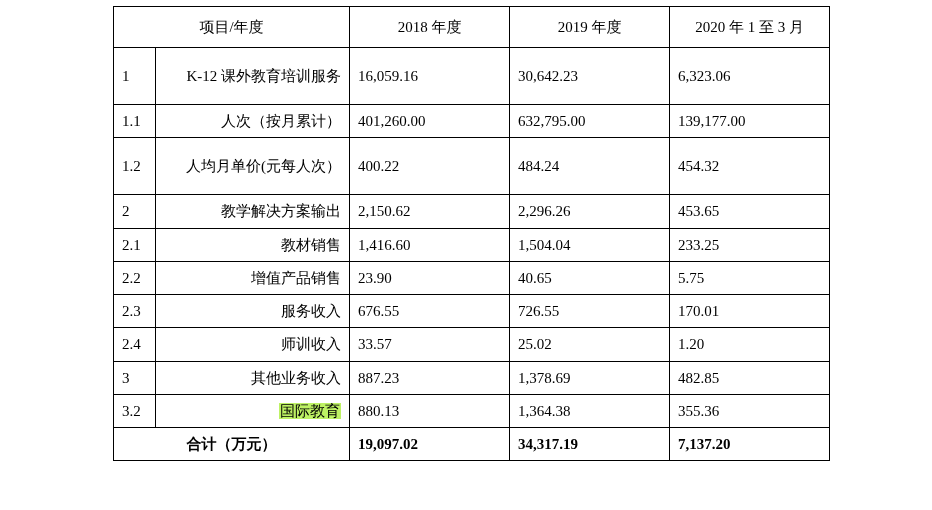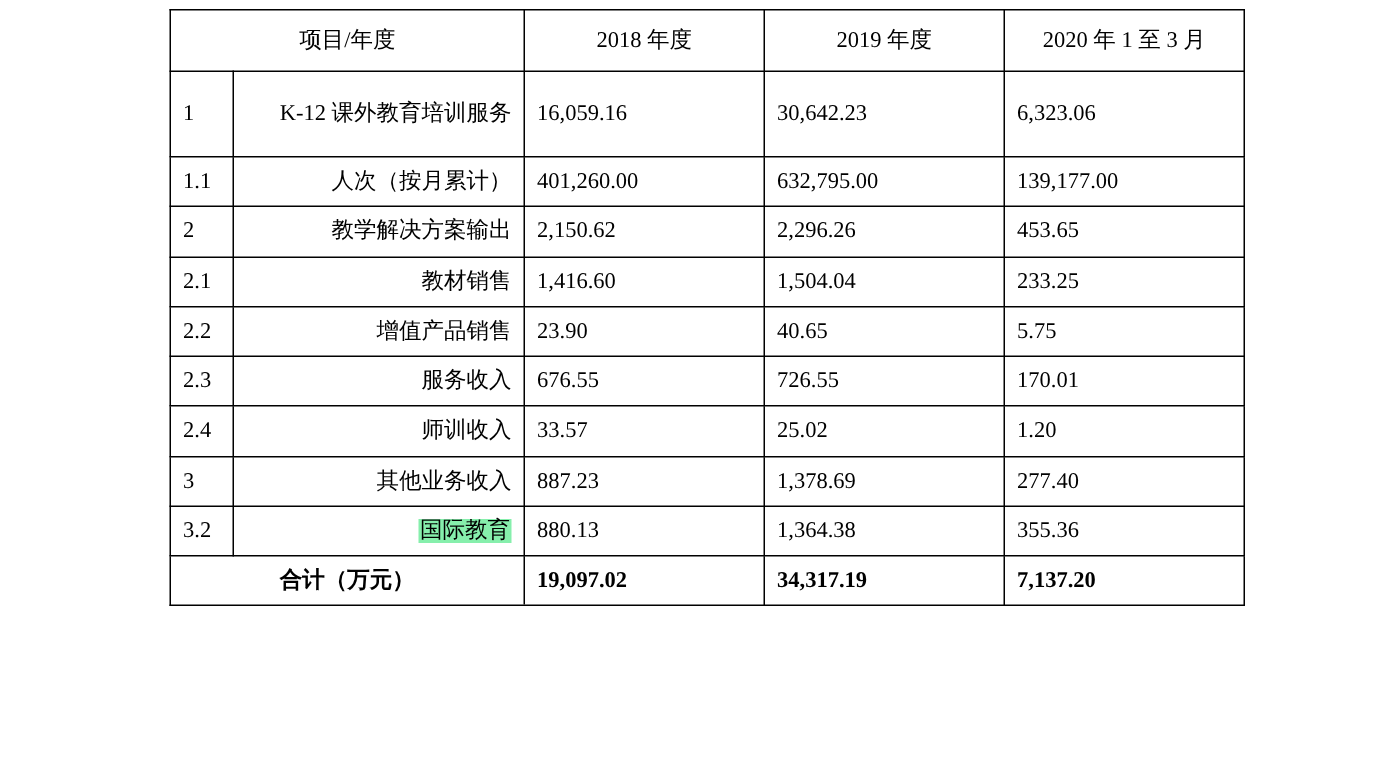--- a/index.html
+++ b/index.html
@@ -74,21 +74,21 @@
   }
   tr.total td {
     font-weight: bold;
   }
   tr.total .cell-total-label {
     text-align: center;
     padding-left: 8px;
     border-right: none;
   }
   .hl {
-    background: #86efac;
+    background: #bef264;
     padding: 0 1px;
   }
   .row-tall td {
     height: 44px;
   }
 </style>
 </head>
 <body>
 
 <div class="page">
@@ -117,20 +117,27 @@
             <td class="cell-val">30,642.23</td>
             <td class="cell-val">6,323.06</td>
           </tr>
           <tr>
             <td class="cell-num">1.1</td>
             <td class="cell-item">人次（按月累计）</td>
             <td class="cell-val">401,260.00</td>
             <td class="cell-val">632,795.00</td>
             <td class="cell-val">139,177.00</td>
           </tr>
+          <tr class="row-tall">
+            <td class="cell-num">1.2</td>
+            <td class="cell-item">人均月单价(元每人次）</td>
+            <td class="cell-val">400.22</td>
+            <td class="cell-val">484.24</td>
+            <td class="cell-val">454.32</td>
+          </tr>
           <tr>
             <td class="cell-num">2</td>
             <td class="cell-item">教学解决方案输出</td>
             <td class="cell-val">2,150.62</td>
             <td class="cell-val">2,296.26</td>
             <td class="cell-val">453.65</td>
           </tr>
           <tr>
             <td class="cell-num">2.1</td>
             <td class="cell-item">教材销售</td>
@@ -157,21 +164,21 @@
             <td class="cell-item">师训收入</td>
             <td class="cell-val">33.57</td>
             <td class="cell-val">25.02</td>
             <td class="cell-val">1.20</td>
           </tr>
           <tr>
             <td class="cell-num">3</td>
             <td class="cell-item">其他业务收入</td>
             <td class="cell-val">887.23</td>
             <td class="cell-val">1,378.69</td>
-            <td class="cell-val">277.40</td>
+            <td class="cell-val">482.85</td>
           </tr>
           <tr>
             <td class="cell-num">3.2</td>
             <td class="cell-item"><span class="hl">国际教育</span></td>
             <td class="cell-val">880.13</td>
             <td class="cell-val">1,364.38</td>
             <td class="cell-val">355.36</td>
           </tr>
           <tr class="total">
             <td class="cell-total-label" colspan="2">合计（万元）</td>

